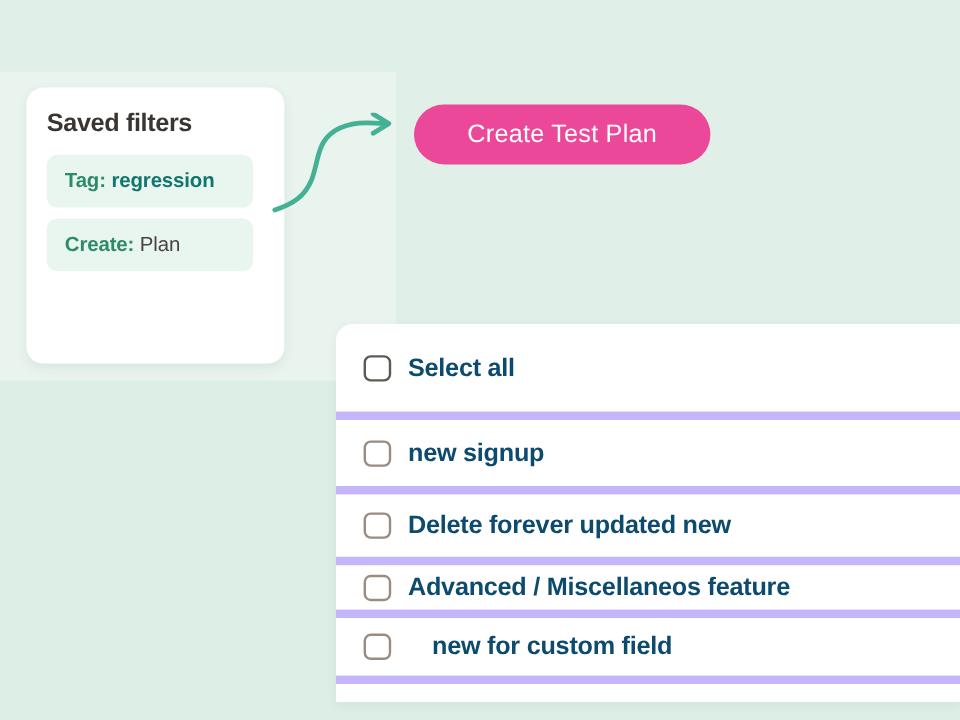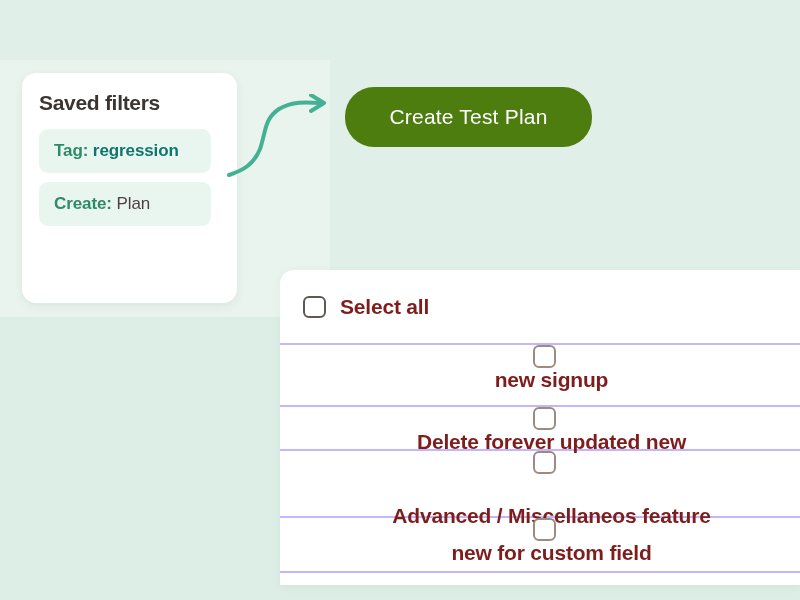--- a/index.html
+++ b/index.html
@@ -39,51 +39,51 @@
   }
   .chip-label { color:#2d8a6b; font-weight:700;margin-top:41px; }
   .chip-value-green { color:#0f766e; font-weight:600; }
   .chip-value-dark { color:#4c4340; font-weight:500; }
 
   
   .arrow-svg { position:absolute; left:224px; top:94px; width:110px; height:92px; }
 
   
   .cta-btn {
-    position:absolute; left:345px; top:87px; width:247px; height:60px;
-    background:#4d7c0f; color:#ffffff; border:none; border-radius:29px;
+    position:absolute; left:345px; top:87px; width:247px; height:50px;
+    background:#ec4899; color:#ffffff; border:none; border-radius:29px;
     font-family:"Liberation Sans", sans-serif;
     font-size:21px; letter-spacing:0.2px; cursor:pointer;
   }
 
   
   .list-panel {
     position:absolute; left:280px; top:270px; width:520px; height:315px;
     background:#ffffff; border-radius:14px 0 0 0;
     box-shadow:0 2px 10px rgba(20,60,45,0.05);
   }
   .row {
     display:flex; align-items:center; cursor:pointer;
     padding-left:23px;
   }
-  .row + .row { border-top:2px solid #c4b5fd;flex-direction:column; }
+  .row + .row { border-top:7px solid #c4b5fd; }
   .row-selectall { height:73px; }
   .row-1 { height:62px; }
-  .row-2 { height:44px; }
-  .row-3 { height:67px;gap:30px; }
-  .row-4 { height:55px; }
+  .row-2 { height:59px; }
+  .row-3 { height:44px; }
+  .row-4 { height:55px;gap:20px; }
   .row-empty { height:12px; cursor:default; }
   .cbox {
     width:23px; height:22px; flex:0 0 23px;
     border:2.5px solid #9a8c81; border-radius:6px;
     background:#ffffff; margin-right:14px; cursor:pointer;
   }
   .cbox-dark { border-color:#5f5954; }
   .row-label {
-    font-size:21px; font-weight:600; color:#7f1d1d; letter-spacing:-0.2px;
+    font-size:21px; font-weight:600; color:#0c4a6e; letter-spacing:-0.2px;
   }
 </style>
 </head>
 <body>
 
 <div class="bg-lower"></div>
 <div class="bg-highlight"></div>
 
 <div class="saved-panel">
   <div class="saved-title">Saved filters</div>

